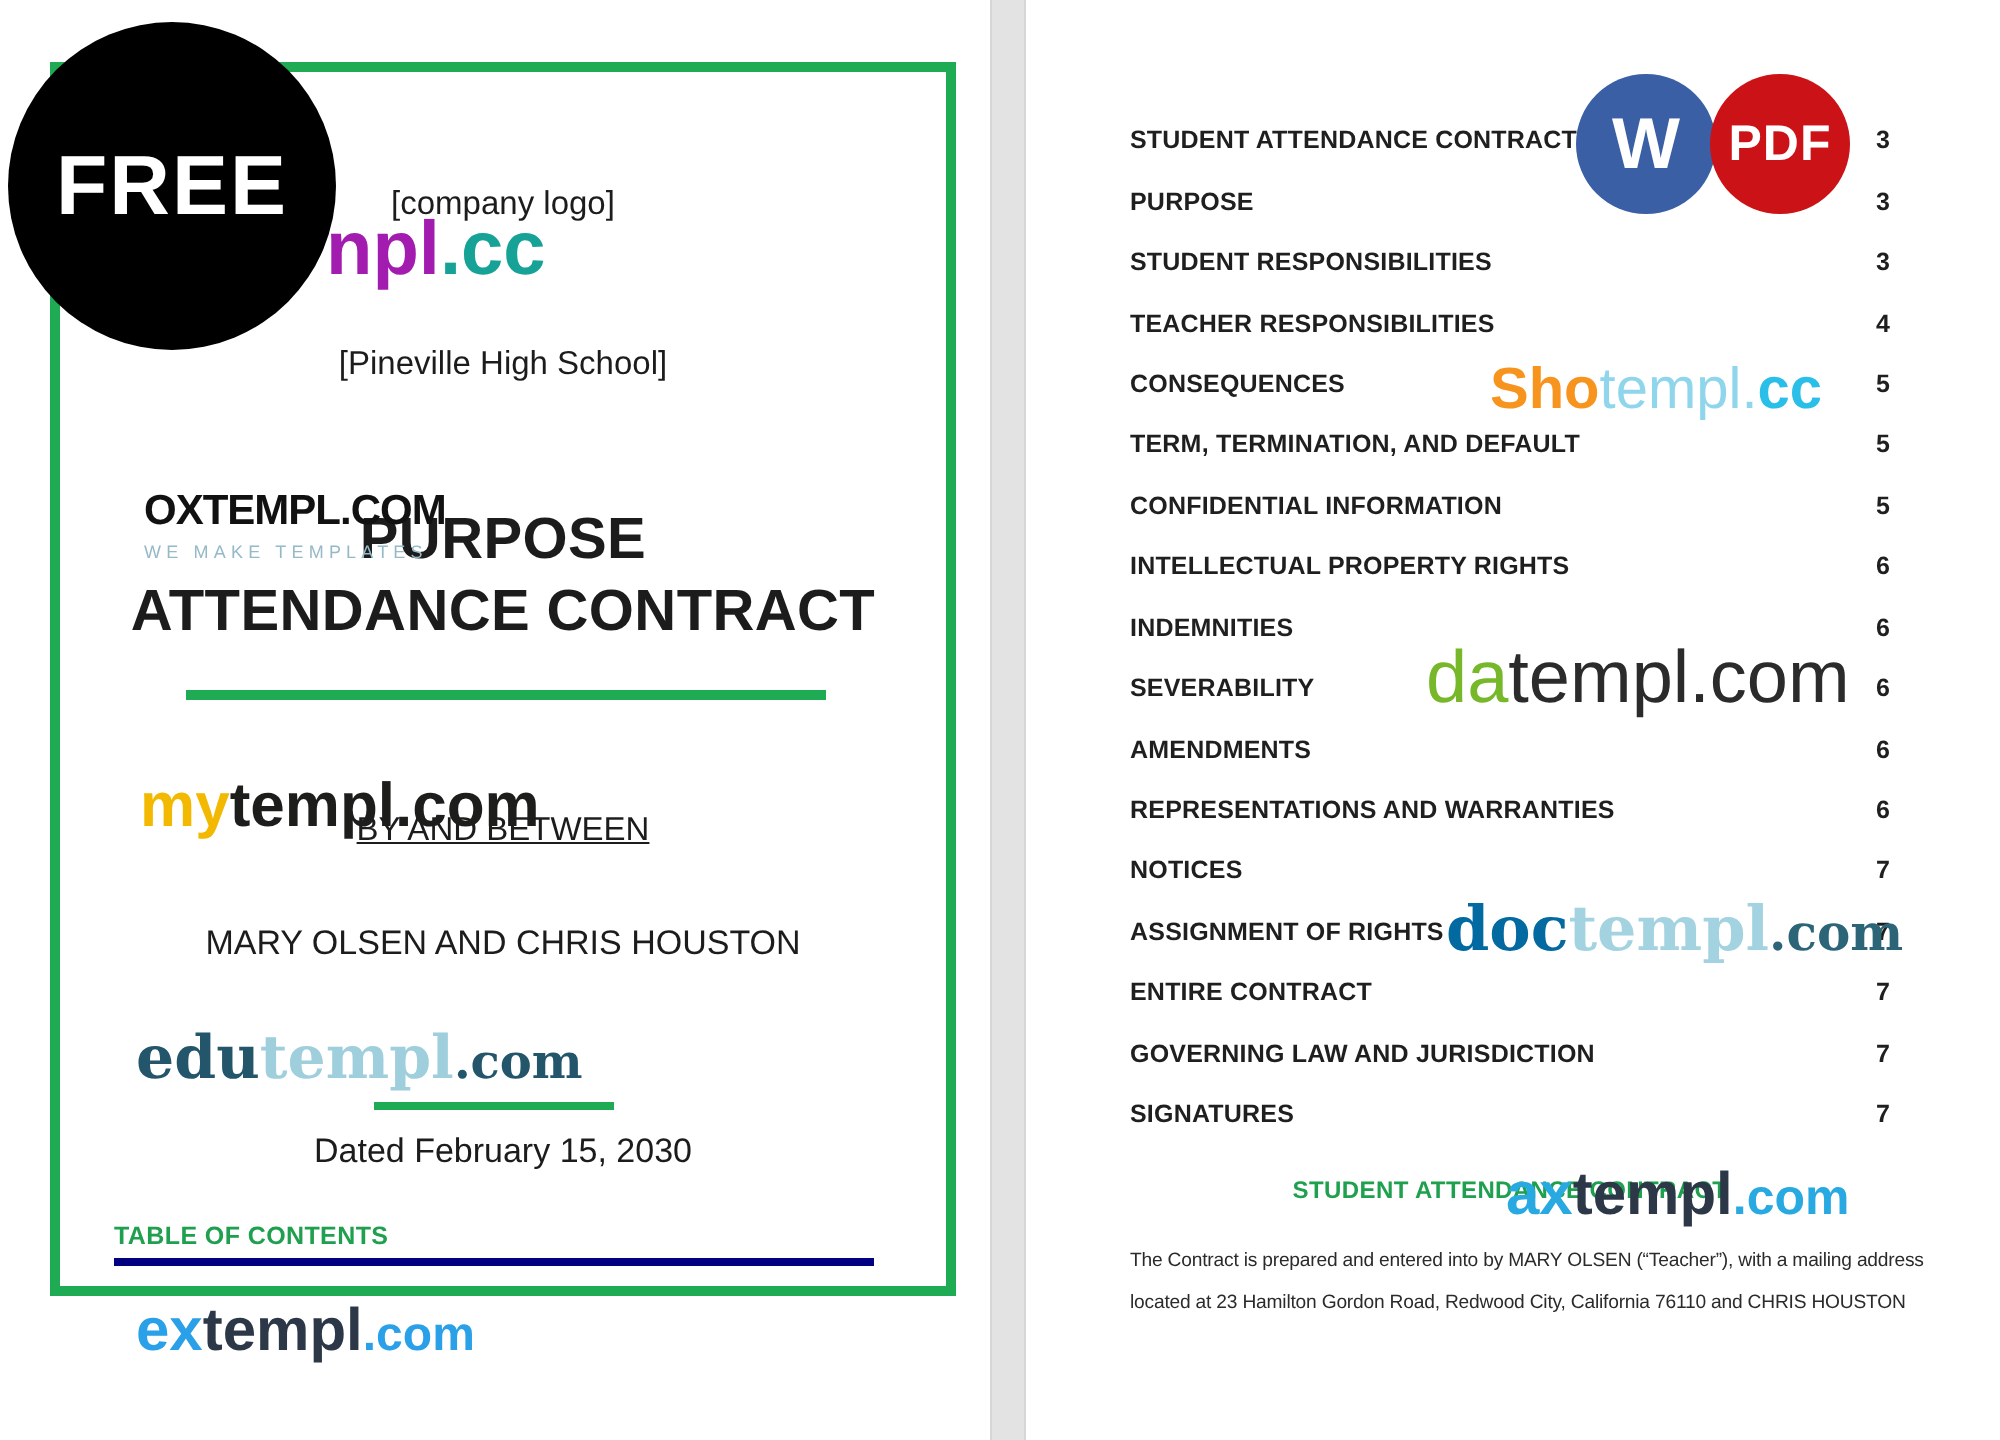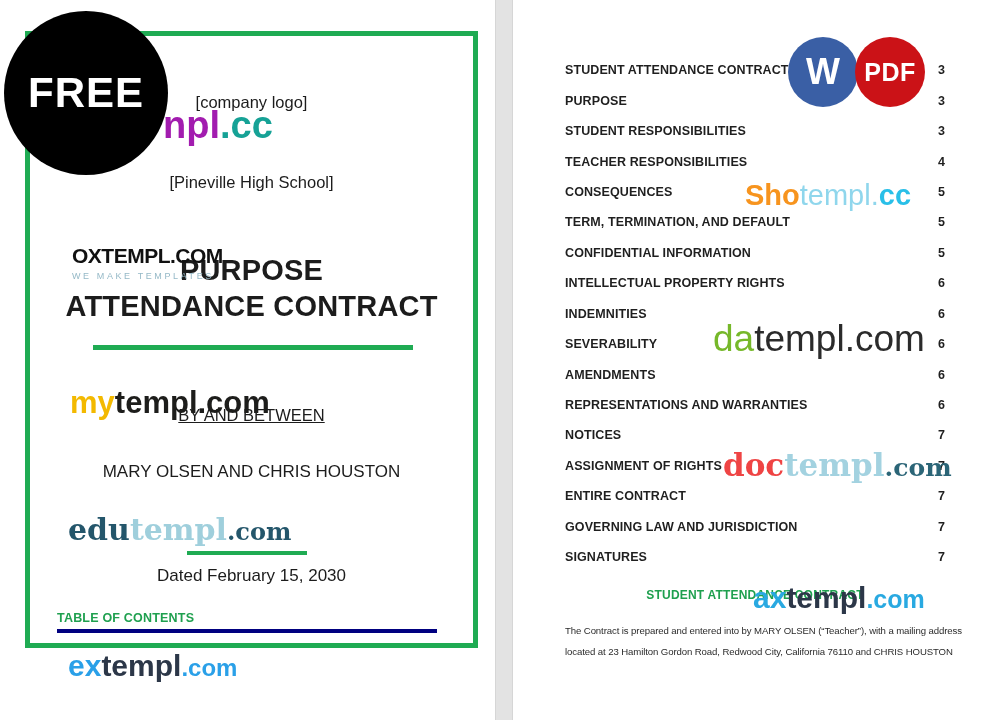--- a/index.html
+++ b/index.html
@@ -63,21 +63,21 @@
   .pdf-circle span { font-size:25px; font-weight:bold; letter-spacing:0.5px; }
 
   .wm-sho { left:232px; top:181px; font-size:29px; }
   .wm-sho .p1 { color:#f7941e; font-weight:bold; }
   .wm-sho .p2 { color:#8fd6ec; }
   .wm-sho .p3 { color:#29bfe8; font-weight:bold; }
   .wm-da { left:200px; top:320px; font-size:37px; font-weight:500; }
   .wm-da .p1 { color:#76b82a; }
   .wm-da .p2 { color:#2b2b2b; }
   .wm-doc { left:210px; top:450px; font-family:"DejaVu Serif", serif; font-size:31px; font-weight:bold; }
-  .wm-doc .p1 { color:#ef4444; }
+  .wm-doc .p1 { color:#0369a1; }
   .wm-doc .p2 { color:#a3d2e0; }
   .wm-doc .p3 { color:#2b6577; font-size:25px; }
   .wm-ax { left:240px; top:583px; font-size:30px; font-weight:bold; }
   .wm-ax .p1 { color:#29a9e1; }
   .wm-ax .p2 { color:#2c3748; }
   .wm-ax .p3 { color:#29a9e1; font-size:25px; }
 
   .section-heading { position:absolute; left:52px; top:588px; width:380px; text-align:center; font-size:12px; font-weight:bold; color:#1fa04f; letter-spacing:0.2px; z-index:2; }
   .intro { position:absolute; left:52px; top:620px; width:384px; z-index:2; color:#2b2b2b;text-align:right; }
   .intro div { font-size:9.6px; letter-spacing:-0.1px; white-space:nowrap; line-height:21px; }

